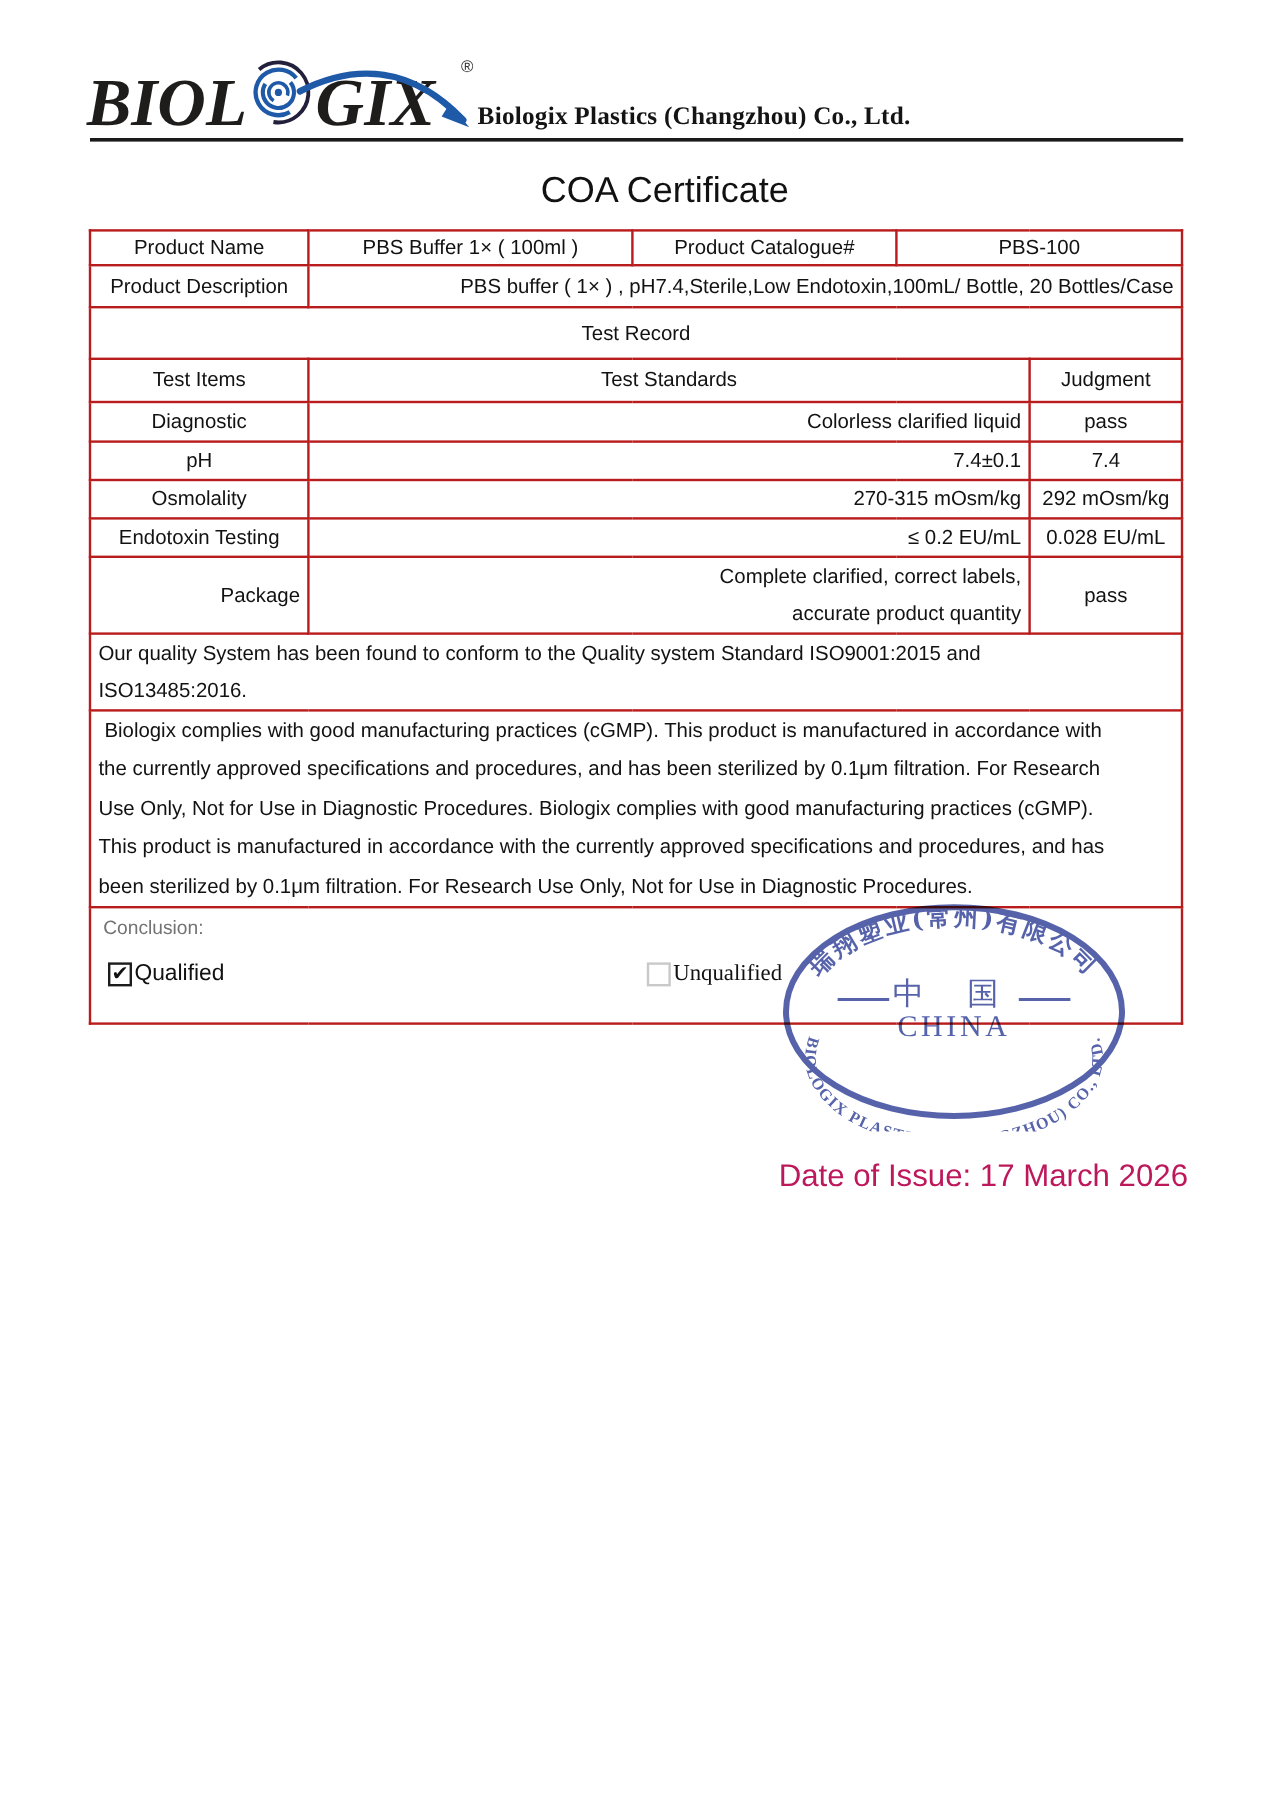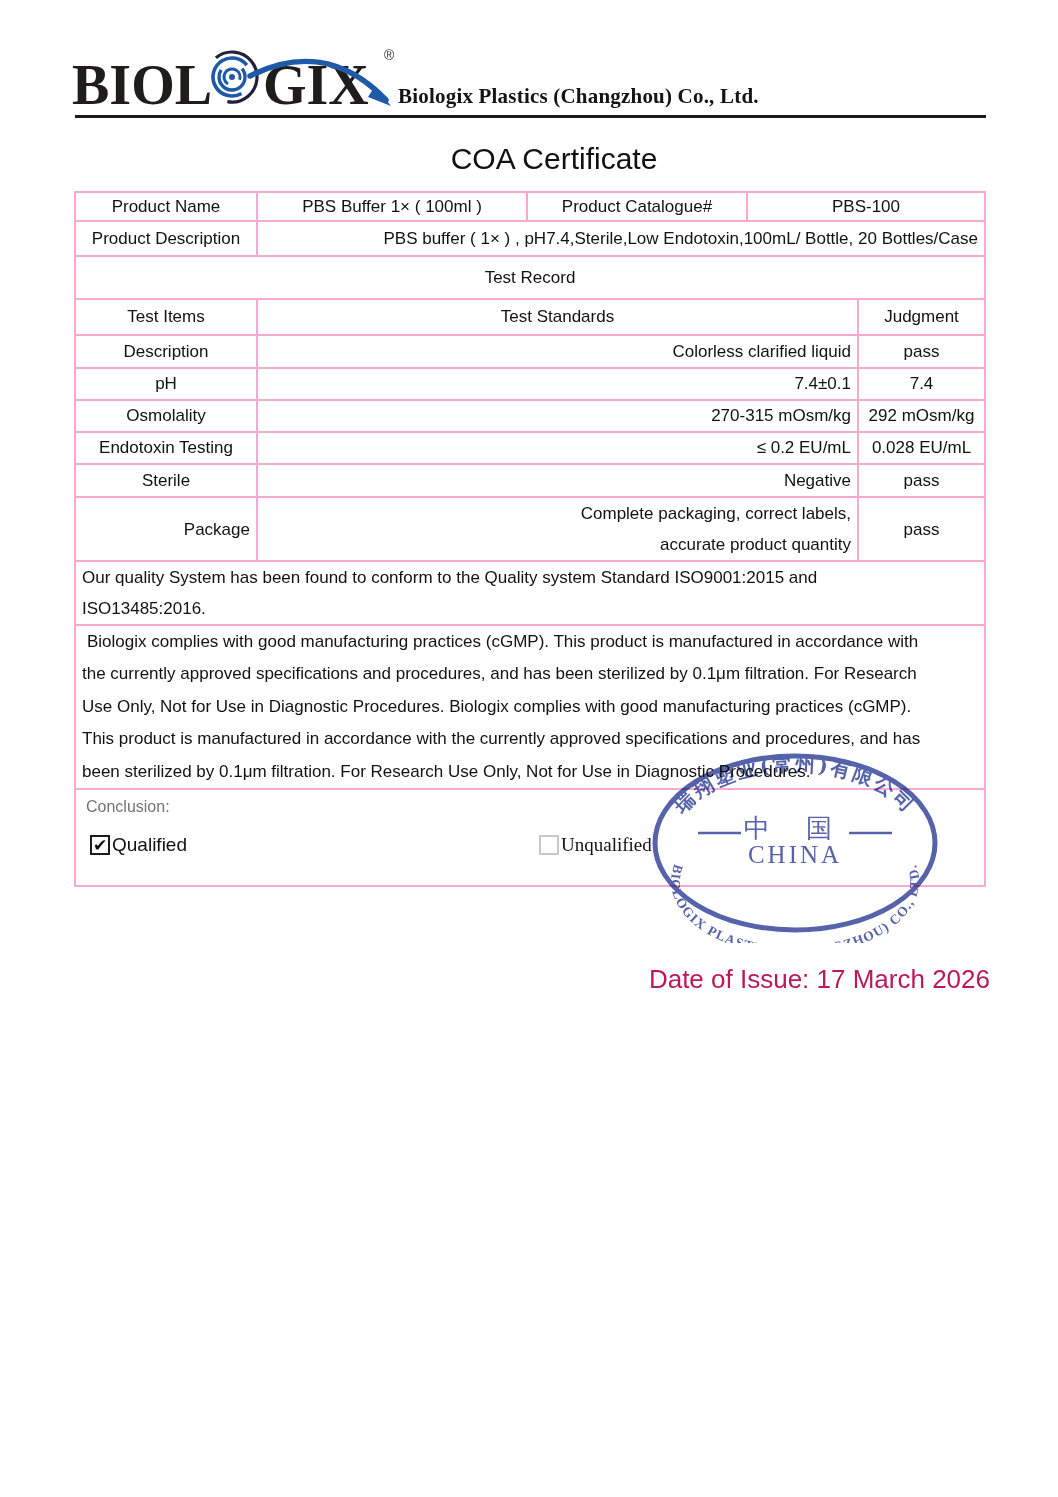--- a/index.html
+++ b/index.html
@@ -1,31 +1,31 @@
 <!DOCTYPE html>
 <html><head>
 <meta charset="utf-8">
 <style>
   html,body{margin:0;padding:0;background:#ffffff;}
   #page{position:relative;width:1058px;height:1497px;background:#ffffff;overflow:hidden;
         font-family:"Liberation Sans","DejaVu Sans",sans-serif;color:#1a1a1a;}
 
   
-  #logo-wrap{position:absolute;left:72px;top:44px;width:330px;height:72px;}
+  #logo-wrap{position:absolute;left:72px;top:44px;width:330px;height:72px;font-style:italic;}
   #company-name{position:absolute;left:398px;top:84px;font-family:"Liberation Serif","DejaVu Serif",serif;
         font-weight:bold;font-size:21px;color:#141414;letter-spacing:.2px;}
   #header-rule{position:absolute;left:75px;top:115px;width:911px;height:3px;background:#1a1a1a;}
 
   
   #coa-title{position:absolute;left:0;top:142px;width:1058px;text-align:center;
         font-size:30px;color:#111;padding-left:25px;}
 
   
   table.cert{position:absolute;left:74px;top:191px;width:912px;border-collapse:collapse;table-layout:fixed;}
-  table.cert td{border:2px solid #f9a8d4;font-size:17px;color:#121212;padding:0 6px;
+  table.cert td{border:2px solid #b91c1c;font-size:17px;color:#121212;padding:0 6px;
         overflow:hidden;vertical-align:middle;}
   td.c{text-align:center;padding:0 2px;}
   td.l{text-align:right;padding-left:9px;}
   td.big{font-size:20px;}
   tr.h28 td{height:27px;} tr.h35 td{height:33px;} tr.h29 td{height:28px;}
   tr.h44 td{height:41px;} tr.h36 td{height:34px;} tr.h33 td{height:31px;}
   tr.h32 td{height:30px;}
   td.note{vertical-align:top;padding:5px 9px 0 9px;font-size:16.5px;line-height:32px;}
   td.pkg{vertical-align:top;padding-top:5px;line-height:31px;}
   td.pkgj{vertical-align:top;padding-top:5px;line-height:31px;text-align:center;}
@@ -107,21 +107,21 @@
       <td class="c big" colspan="5">Test Record</td>
     </tr>
 
     <tr class="h36">
       <td class="c big">Test Items</td>
       <td class="c big" colspan="3">Test Standards</td>
       <td class="c big">Judgment</td>
     </tr>
 
     <tr class="h33">
-      <td class="c">Description</td>
+      <td class="c">Diagnostic</td>
       <td class="l" colspan="3">Colorless clarified liquid</td>
       <td class="c">pass</td>
     </tr>
 
     <tr class="h32">
       <td class="c">pH</td>
       <td class="l" colspan="3">7.4±0.1</td>
       <td class="c">7.4</td>
     </tr>
 
@@ -130,30 +130,25 @@
       <td class="l" colspan="3">270-315 mOsm/kg</td>
       <td class="c" style="padding:0">292 mOsm/kg</td>
     </tr>
 
     <tr class="h32">
       <td class="c">Endotoxin Testing</td>
       <td class="l" colspan="3">≤  0.2 EU/mL</td>
       <td class="c" style="padding:0">0.028 EU/mL</td>
     </tr>
 
-    <tr class="h33">
-      <td class="c">Sterile</td>
-      <td class="l" colspan="3">Negative</td>
-      <td class="c">pass</td>
-    </tr>
 
     <tr>
       <td class="c pkg" style="height:62px;text-align:right">Package</td>
       <td class="l pkg" colspan="3">
-        <div>Complete packaging, correct labels,</div>
+        <div>Complete clarified, correct labels,</div>
         <div>accurate product quantity</div>
       </td>
       <td class="pkgj">pass</td>
     </tr>
 
     <tr>
       <td class="note" colspan="5" style="height:58px;line-height:31px">
         <div>Our quality System has been found to conform to the Quality system Standard ISO9001:2015 and</div>
         <div>ISO13485:2016.</div>
       </td>

